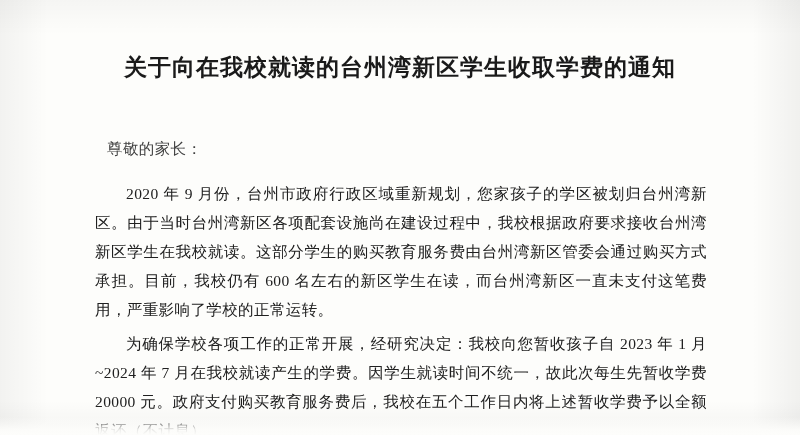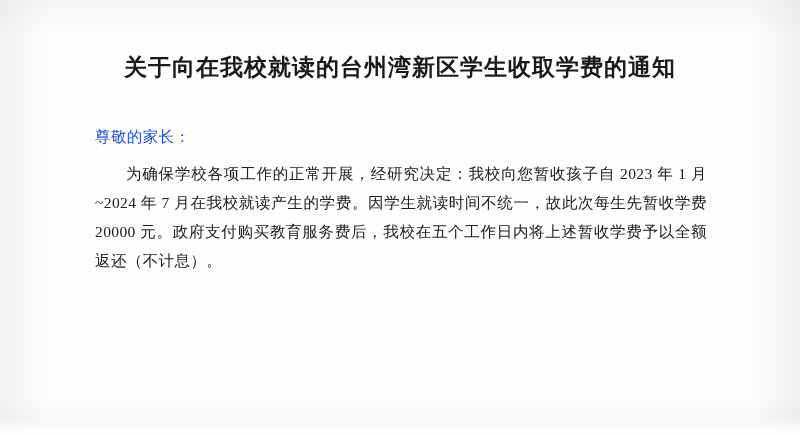--- a/index.html
+++ b/index.html
@@ -58,22 +58,22 @@
     margin: 0 0 1px 0;
     color: #202020;
   }
   .para.indent {
     text-indent: 2em;
   }
   .salutation {
     font-size: 15.5px;
     line-height: 29px;
     letter-spacing: 0.4px;
-    margin: 0;
-    color: #1d4ed8;
+    margin: 12px;
+    color: #404040;
   }
   .greeting {
     font-size: 15.5px;
     line-height: 29px;
     letter-spacing: 0.4px;
     margin: 0 0 2px 0;
     text-indent: 1em;
     color: #202020;
   }
   .spacer-sm { height: 4px; }
@@ -94,20 +94,21 @@
 
   <div class="doc-title">关于向在我校就读的台州湾新区学生收取学费的通知</div>
 
   <div class="body-block">
 
     <p class="salutation">尊敬的家长：</p>
 
 
     <div class="spacer-sm"></div>
 
+    <p class="para indent">2020 年 9 月份，台州市政府行政区域重新规划，您家孩子的学区被划归台州湾新区。由于当时台州湾新区各项配套设施尚在建设过程中，我校根据政府要求接收台州湾新区学生在我校就读。这部分学生的购买教育服务费由台州湾新区管委会通过购买方式承担。目前，我校仍有 600 名左右的新区学生在读，而台州湾新区一直未支付这笔费用，严重影响了学校的正常运转。</p>
 
     <div class="spacer-sm"></div>
 
     <p class="para indent">为确保学校各项工作的正常开展，经研究决定：我校向您暂收孩子自 2023 年 1 月~2024 年 7 月在我校就读产生的学费。因学生就读时间不统一，故此次每生先暂收学费 20000 元。政府支付购买教育服务费后，我校在五个工作日内将上述暂收学费予以全额返还（不计息）。</p>
 
   </div>
 
   <div class="fade-bottom"></div>
 </div>
 

